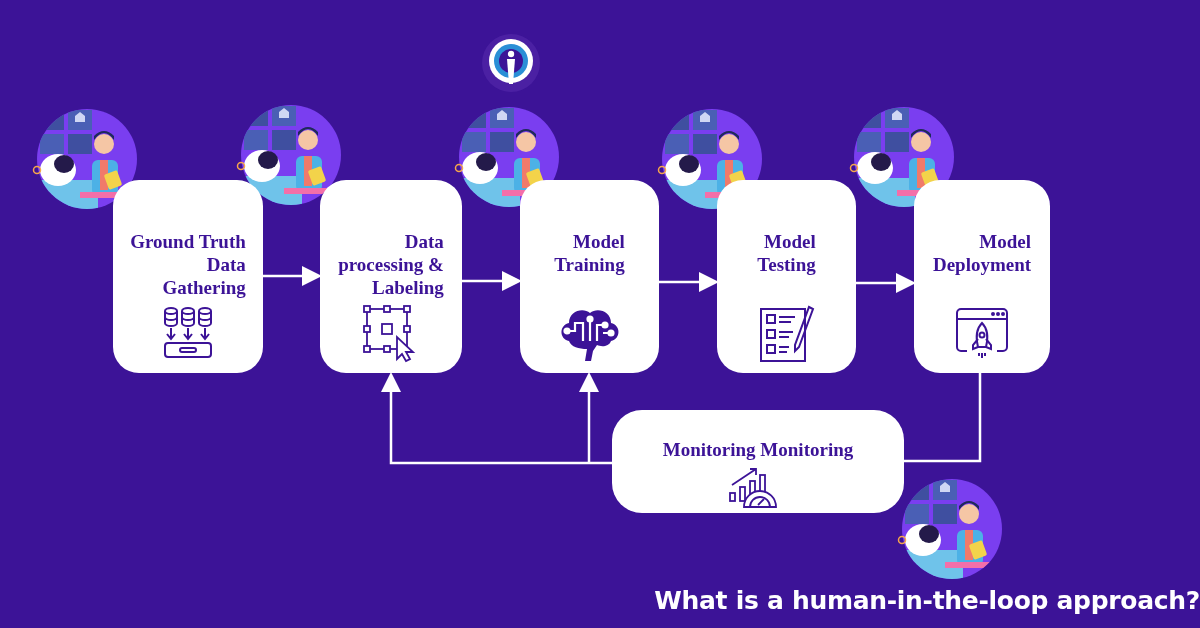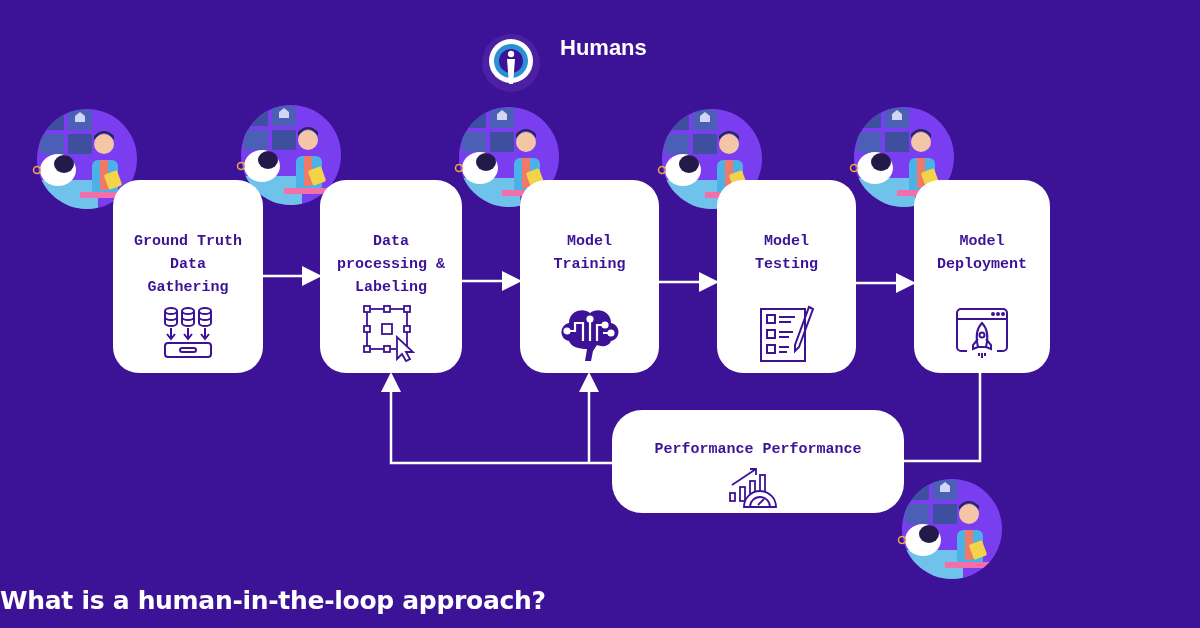--- a/index.html
+++ b/index.html
@@ -1,25 +1,25 @@
 <!DOCTYPE html>
 <html><head>
 <meta charset="utf-8">
 <style>
   html, body { margin:0; padding:0; }
   body { width:1200px; height:628px; background:#3c1397; position:relative; overflow:hidden; font-family:"DejaVu Sans", sans-serif; }
   .logo { position:absolute; left:480px; top:28px; width:260px; height:72px; }
   .logo-mark { position:absolute; left:0; top:4px; width:62px; height:62px; }
   .logo-text { position:absolute; left:80px; top:4px; color:#fff; font-weight:bold; font-size:22px; line-height:32px; font-family:"Liberation Sans", sans-serif; }
   .box { position:absolute; background:#fff; border-radius:26px; display:flex; flex-direction:column; align-items:center; box-sizing:border-box; }
-  .box .label { color:#3c1397; font-weight:bold; font-size:15px; line-height:23px; text-align:center; font-family:Liberation Mono, monospace; margin-top:50px; white-space:pre-line; }
+  .box .label { color:#3c1397; font-weight:bold; font-size:19px; line-height:23px; text-align:right; font-family:Liberation Serif, serif; margin-top:50px; white-space:pre-line; }
   .box .icon { position:absolute; bottom:10px; left:50%; transform:translateX(-50%); }
   #wires { position:absolute; left:0; top:0; width:1200px; height:628px; pointer-events:none; }
   .illus { position:absolute; width:118px; height:118px; }
-  .footer-title { position:absolute; left:0; right:0; top:586px; text-align:left; color:#fff; font-weight:bold; font-size:25px; font-family:"DejaVu Sans", sans-serif; letter-spacing:-0.3px; }
+  .footer-title { position:absolute; left:0; right:0; top:586px; text-align:right; color:#fff; font-weight:bold; font-size:25px; font-family:"DejaVu Sans", sans-serif; letter-spacing:-0.3px; }
 </style>
 </head>
 <body>
 
 <svg id="wires" viewBox="0 0 1200 628">
   <defs>
     <marker id="ah" markerWidth="8" markerHeight="8" refX="6" refY="4" orient="auto">
       <path d="M0,0 L8,4 L0,8 z" fill="#fff"></path>
     </marker>
   </defs>
@@ -35,21 +35,20 @@
 <div class="logo">
   <svg class="logo-mark" viewBox="0 0 62 62">
     <circle cx="31" cy="31" r="29" fill="#5a2db0" opacity="0.5"></circle>
     <circle cx="31" cy="29" r="22" fill="#fff"></circle>
     <circle cx="31" cy="29" r="17" fill="#2a8fd6"></circle>
     <circle cx="31" cy="29" r="12" fill="#3c1397"></circle>
     <circle cx="31" cy="22" r="3.2" fill="#fff"></circle>
     <path d="M27,27 L35,27 L33,52 L29,52 z" fill="#fff"></path>
   </svg>
   <div class="logo-text">
-    <div>Humans</div>
   </div>
 </div>
 
 <svg style="position:absolute;left:0;top:0;width:0;height:0">
   <defs>
     <g id="illus">
       <clipPath id="cc">
           <circle cx="59" cy="59" r="50"></circle>
         </clipPath>
       <g clip-path="url(#cc)">
@@ -172,21 +171,21 @@
       <circle cx="45" cy="9" r="1" fill="#3c1397"></circle>
       <circle cx="50" cy="9" r="1" fill="#3c1397"></circle>
     <path d="M29,18 C35,24 35,34 33,42 H25 C23,34 23,24 29,18 z"></path>
     <circle cx="29" cy="30" r="2.5"></circle>
     <path d="M25,34 L20,40 V44 L25,42 M33,34 L38,40 V44 L33,42"></path>
     <path d="M26,48 V51 M29,48 V53 M32,48 V51"></path>
   </svg>
 </div>
 
 <div class="box" style="left:612px;top:410px;width:292px;height:103px;border-radius:30px;">
-  <div class="label" style="margin-top:28px;">Performance Performance</div>
+  <div class="label" style="margin-top:28px;">Monitoring Monitoring</div>
   <svg class="icon" style="bottom:4px;" width="60" height="44" viewBox="0 0 60 44" fill="none" stroke="#3c1397" stroke-width="1.8">
     <path d="M4,20 L28,4 M22,4 H28 V10"></path>
     <rect x="2" y="28" width="5" height="8"></rect>
       <rect x="12" y="22" width="5" height="14"></rect>
       <rect x="22" y="16" width="5" height="20"></rect>
       <rect x="32" y="10" width="5" height="26"></rect>
     <path d="M16,42 A16,16 0 0 1 48,42 z" fill="#fff"></path>
     <path d="M22,42 A10,10 0 0 1 42,42"></path>
     <path d="M30,40 L36,34"></path>
   </svg>

